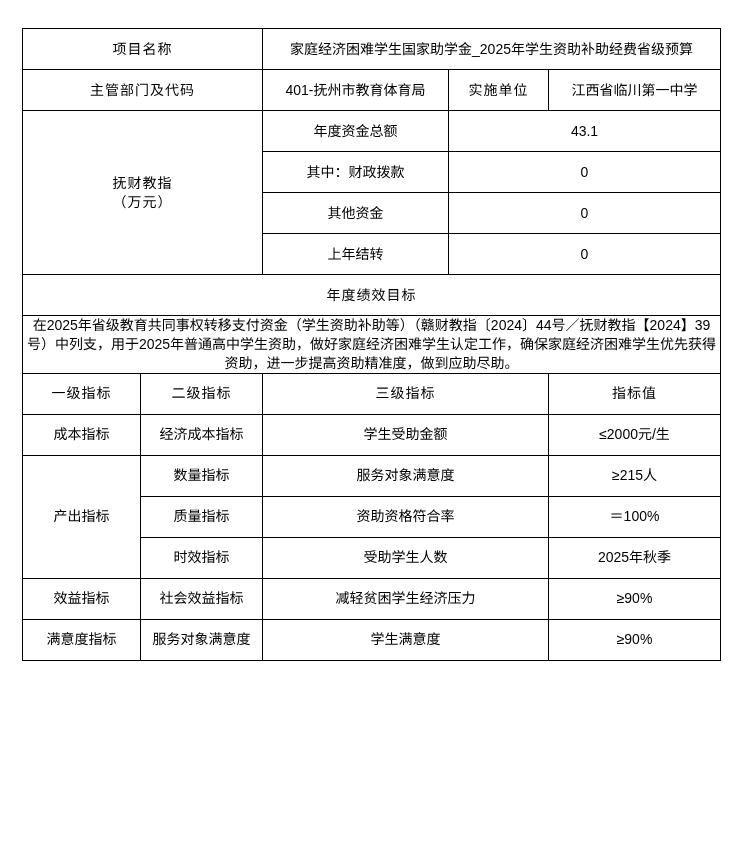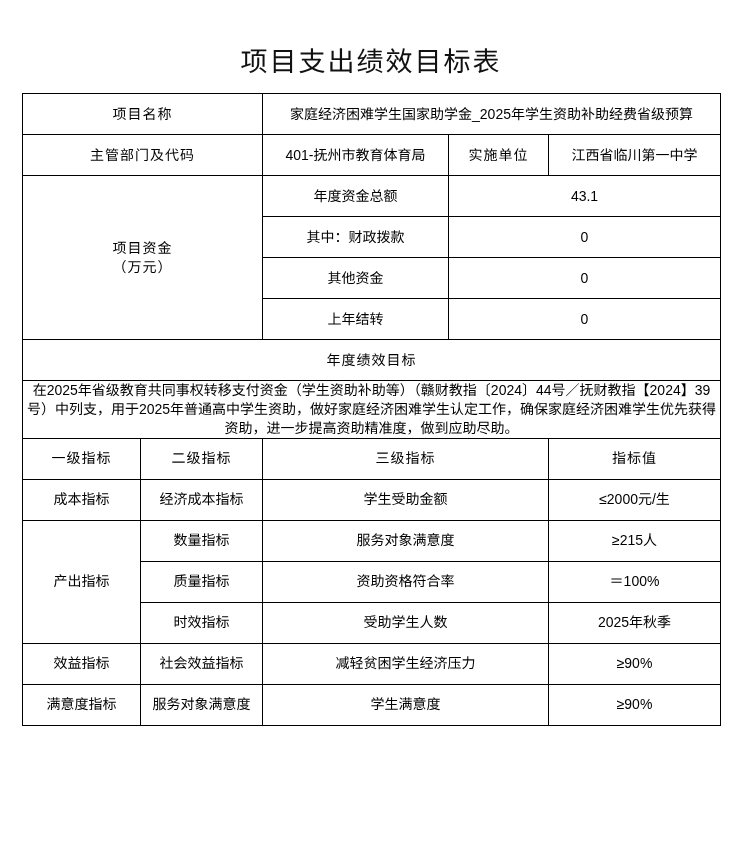--- a/index.html
+++ b/index.html
@@ -83,21 +83,20 @@
     letter-spacing: 1px;
   }
   .idx-row td { height: 46px; }
   .small-tight { letter-spacing: 0px; }
 </style>
 </head>
 <body>
 
 <div class="page">
 
-  <div class="doc-title">项目支出绩效目标表</div>
 
   <table class="main">
     <colgroup>
       <col style="width:118px">
       <col style="width:122px">
       <col style="width:186px">
       <col style="width:100px">
       <col style="width:172px">
     </colgroup>
     <tbody>
@@ -109,21 +108,21 @@
 
       <tr>
         <td colspan="2" class="cell-pad label-cell">主管部门及代码</td>
         <td class="cell-pad">401-抚州市教育体育局</td>
         <td class="cell-pad label-cell">实施单位</td>
         <td class="cell-pad">江西省临川第一中学</td>
       </tr>
 
       <tr>
         <td colspan="2" rowspan="4" class="funds-label">
-          <div>项目资金</div>
+          <div>抚财教指</div>
           <div>（万元）</div>
         </td>
         <td class="cell-pad tall">年度资金总额</td>
         <td colspan="2" class="cell-pad tall">43.1</td>
       </tr>
       <tr>
         <td class="cell-pad tall">其中：财政拨款</td>
         <td colspan="2" class="cell-pad tall">0</td>
       </tr>
       <tr>

